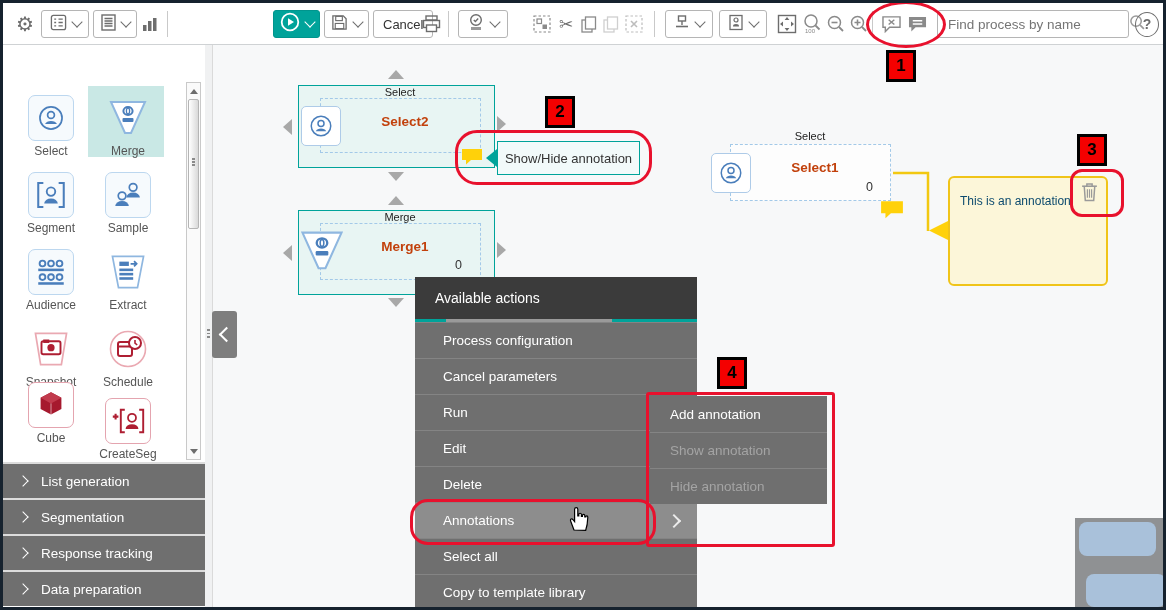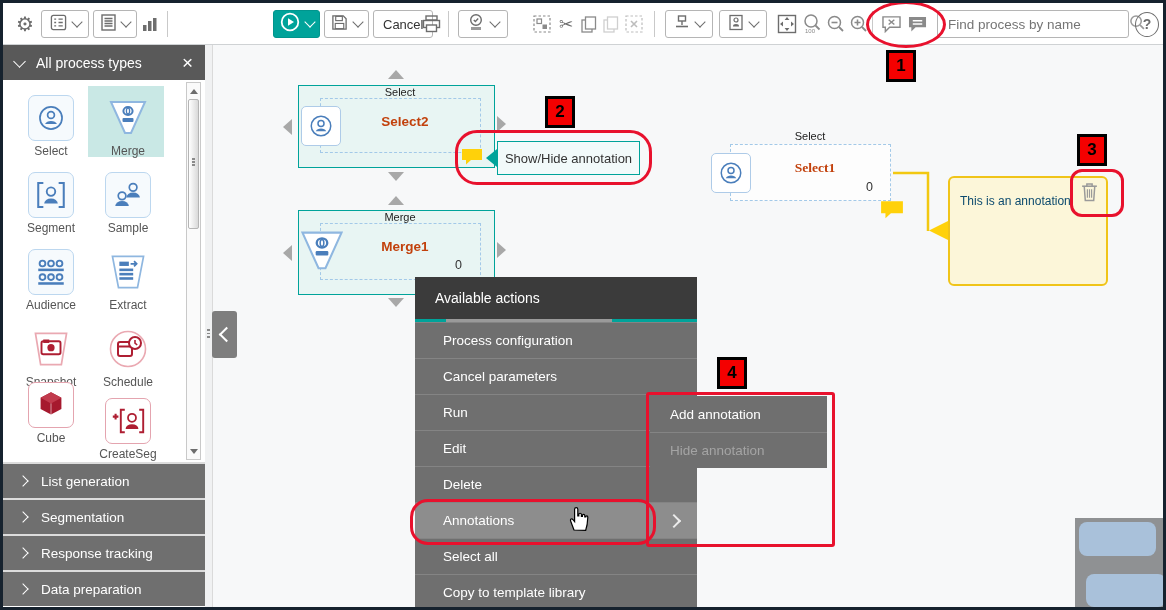--- a/index.html
+++ b/index.html
@@ -271,25 +271,20 @@
   </div>
   <div class="tico" style="left:1132px;width:24px;">
     <span class="help-circle">?</span>
   </div>
 </div>
 
 <div class="red-outline" style="left:866px;top:1px;width:74px;height:41px;border-radius:50%;"></div>
 <div class="badge" style="left:886px;top:50px;">1</div>
 
 <div id="sidebar">
-  <div id="sidebar-title">
-    <span class="sb-chev-down"></span>
-    <span>All process types</span>
-    <span id="sidebar-close">×</span>
-  </div>
   <div id="palette">
     <div class="hl-merge"></div>
 
     <div class="tile" style="left:10px;top:15px;">
       <div class="tile-ic bluebox">
         <svg width="34" height="34" viewBox="0 0 40 40">
               <circle cx="20" cy="20" r="13" fill="none" stroke="#4a7ebb" stroke-width="2"></circle>
               <circle cx="20" cy="16.5" r="4" fill="none" stroke="#4a7ebb" stroke-width="2"></circle>
               <path d="M13 27a7.5 5.5 0 0 1 14 0z" fill="#4a7ebb"></path>
             </svg>
@@ -503,21 +498,21 @@
 
 <div class="ptype" style="left:770px;top:130px;width:80px;">Select</div>
 <div class="dash-box" style="left:730px;top:144px;width:161px;height:57px;background:#fdfdfd;"></div>
 <div class="pic-box" style="left:711px;top:153px;">
   <svg width="30" height="30" viewBox="0 0 40 40">
         <circle cx="20" cy="20" r="13" fill="none" stroke="#4a7ebb" stroke-width="2"></circle>
         <circle cx="20" cy="16.5" r="4" fill="none" stroke="#4a7ebb" stroke-width="2"></circle>
         <path d="M13 27a7.5 5.5 0 0 1 14 0z" fill="#4a7ebb"></path>
       </svg>
 </div>
-<div class="pname" style="left:740px;top:160px;width:150px;font-family:Liberation Serif, serif;">Select1</div>
+<div class="pname" style="left:740px;top:160px;width:150px;">Select1</div>
 <div class="pcount" style="left:866px;top:180px;">0</div>
 <div class="abs" style="left:880px;top:200px;z-index:6;">
   <svg width="24" height="19" viewBox="0 0 22 17">
         <path d="M1 1h20v11H10l-5 4.5V12H1z" fill="#ffd10a"></path>
       </svg>
 </div>
 
 <svg class="abs" style="left:0;top:0;pointer-events:none;z-index:5;" width="1166" height="610">
   <polyline points="893,173 928,173 928,231" fill="none" stroke="#f2c811" stroke-width="2.5"></polyline>
   <polygon points="948,221 948,240 929,230.5" fill="#ffd10a"></polygon>
@@ -583,20 +578,23 @@
   <svg width="23" height="27" viewBox="0 0 23 27">
         <path d="M8 25 L4.8 16.5 C3.8 13.8 5.6 13 7.2 14.8 L8.6 16.6 V4.2 c0-2.2 3.2-2.2 3.2 0 V11 h1 v-1.4 c0-1.8 2.6-1.8 2.6 0 V11.3 h1 v-.8 c0-1.6 2.4-1.6 2.4 0 v1.4 h1 c0-1.4 2-1.3 2 .3 0 0-.3 8-2.1 13.1 z" fill="#fff" stroke="#000" stroke-width="1.2"></path>
       </svg>
 </div>
 
 <div id="submenu">
   <div class="smi">
         <span>Add annotation</span>
       </div>
   <div class="smi dis">
+        <span>Show annotation</span>
+      </div>
+  <div class="smi dis">
         <span>Hide annotation</span>
       </div>
 </div>
 <div class="red-outline" style="left:646px;top:392px;width:183px;height:149px;border-radius:3px;z-index:25;"></div>
 <div class="badge" style="left:717px;top:357px;">4</div>
 
 <div id="corner-panel">
   <div class="corner-blue" style="left:4px;top:4px;width:77px;height:34px;"></div>
   <div class="corner-blue" style="left:11px;top:56px;width:80px;height:33px;"></div>
 </div>

